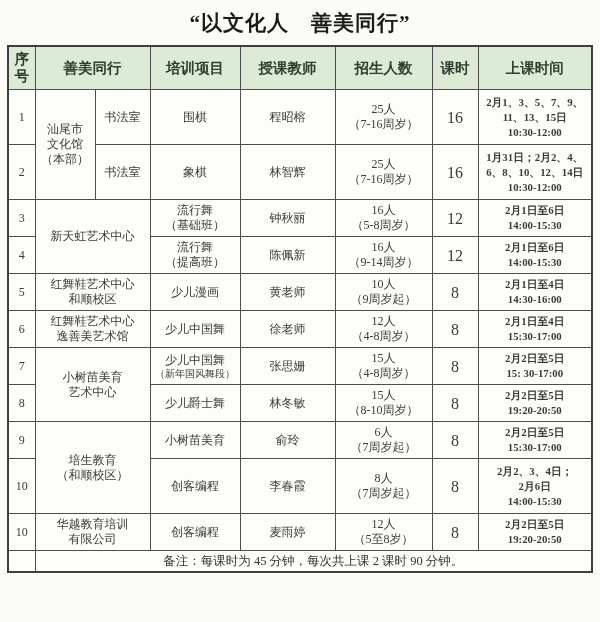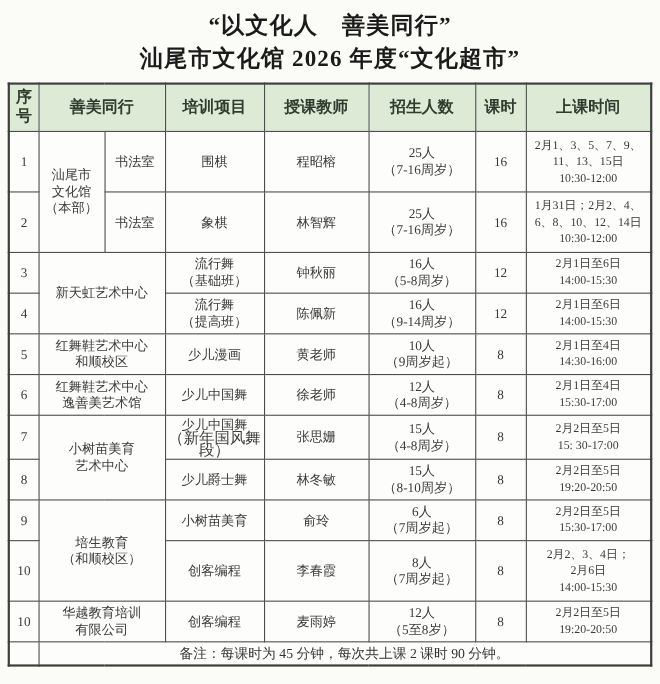--- a/index.html
+++ b/index.html
@@ -44,38 +44,37 @@
     font-weight: bold;
     line-height: 17px;
     height: 40px;
   }
   tbody td {
     color: #3a3a3a;
     font-size: 12px;
     line-height: 15px;
     background: #fdfdfb;
   }
-  td.time-cell { font-size: 10.8px; line-height: 15px; }
-  td.hours-cell { font-size: 12px; }
-  .sub-line { display: block; font-size: 14px; line-height: 11px; }
+  td.time-cell { font-size: 10.8px; line-height: 15px; font-weight: bold; }
+  td.hours-cell { font-size: 16px; }
+  .sub-line { display: block; font-size: 10px; line-height: 11px; }
   tr.r-tall td { height: 52px; }
   tr.r-med td { height: 34px; }
   tr.note-row td {
     height: 18px;
     font-size: 12.5px;
     line-height: 16px;
     color: #333333;
   }
 </style>
 </head>
 <body>
 
 <div class="title-block">
   <div class="title-line">“以文化人　善美同行”</div>
-  <div class="title-line">汕尾市文化馆 2026 年度“文化超市”</div>
 </div>
 
 <table class="schedule">
   <colgroup>
     <col style="width:27px">
     <col style="width:60px">
     <col style="width:55px">
     <col style="width:90px">
     <col style="width:95px">
     <col style="width:97px">

